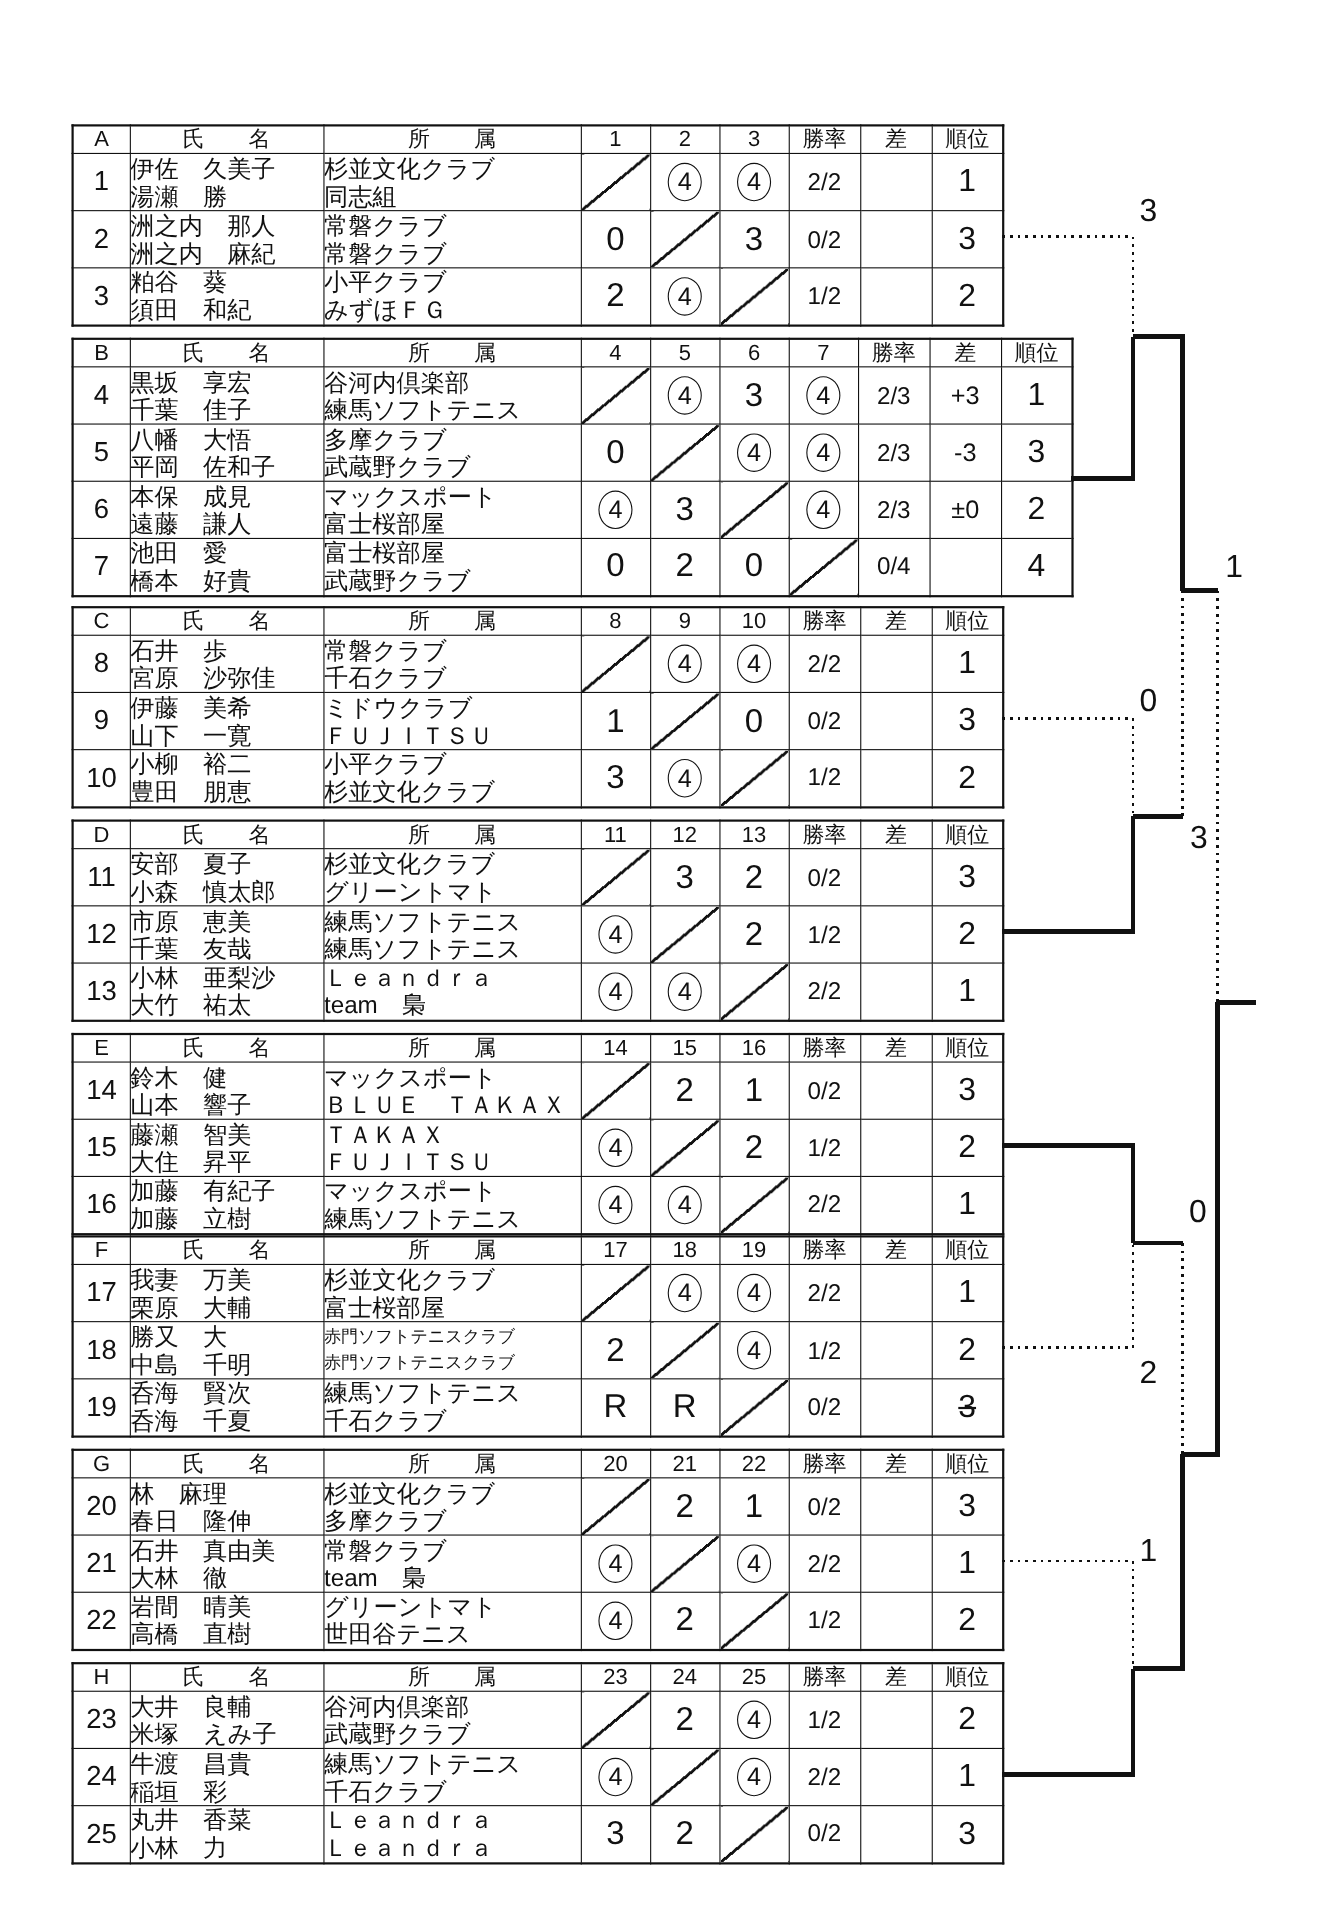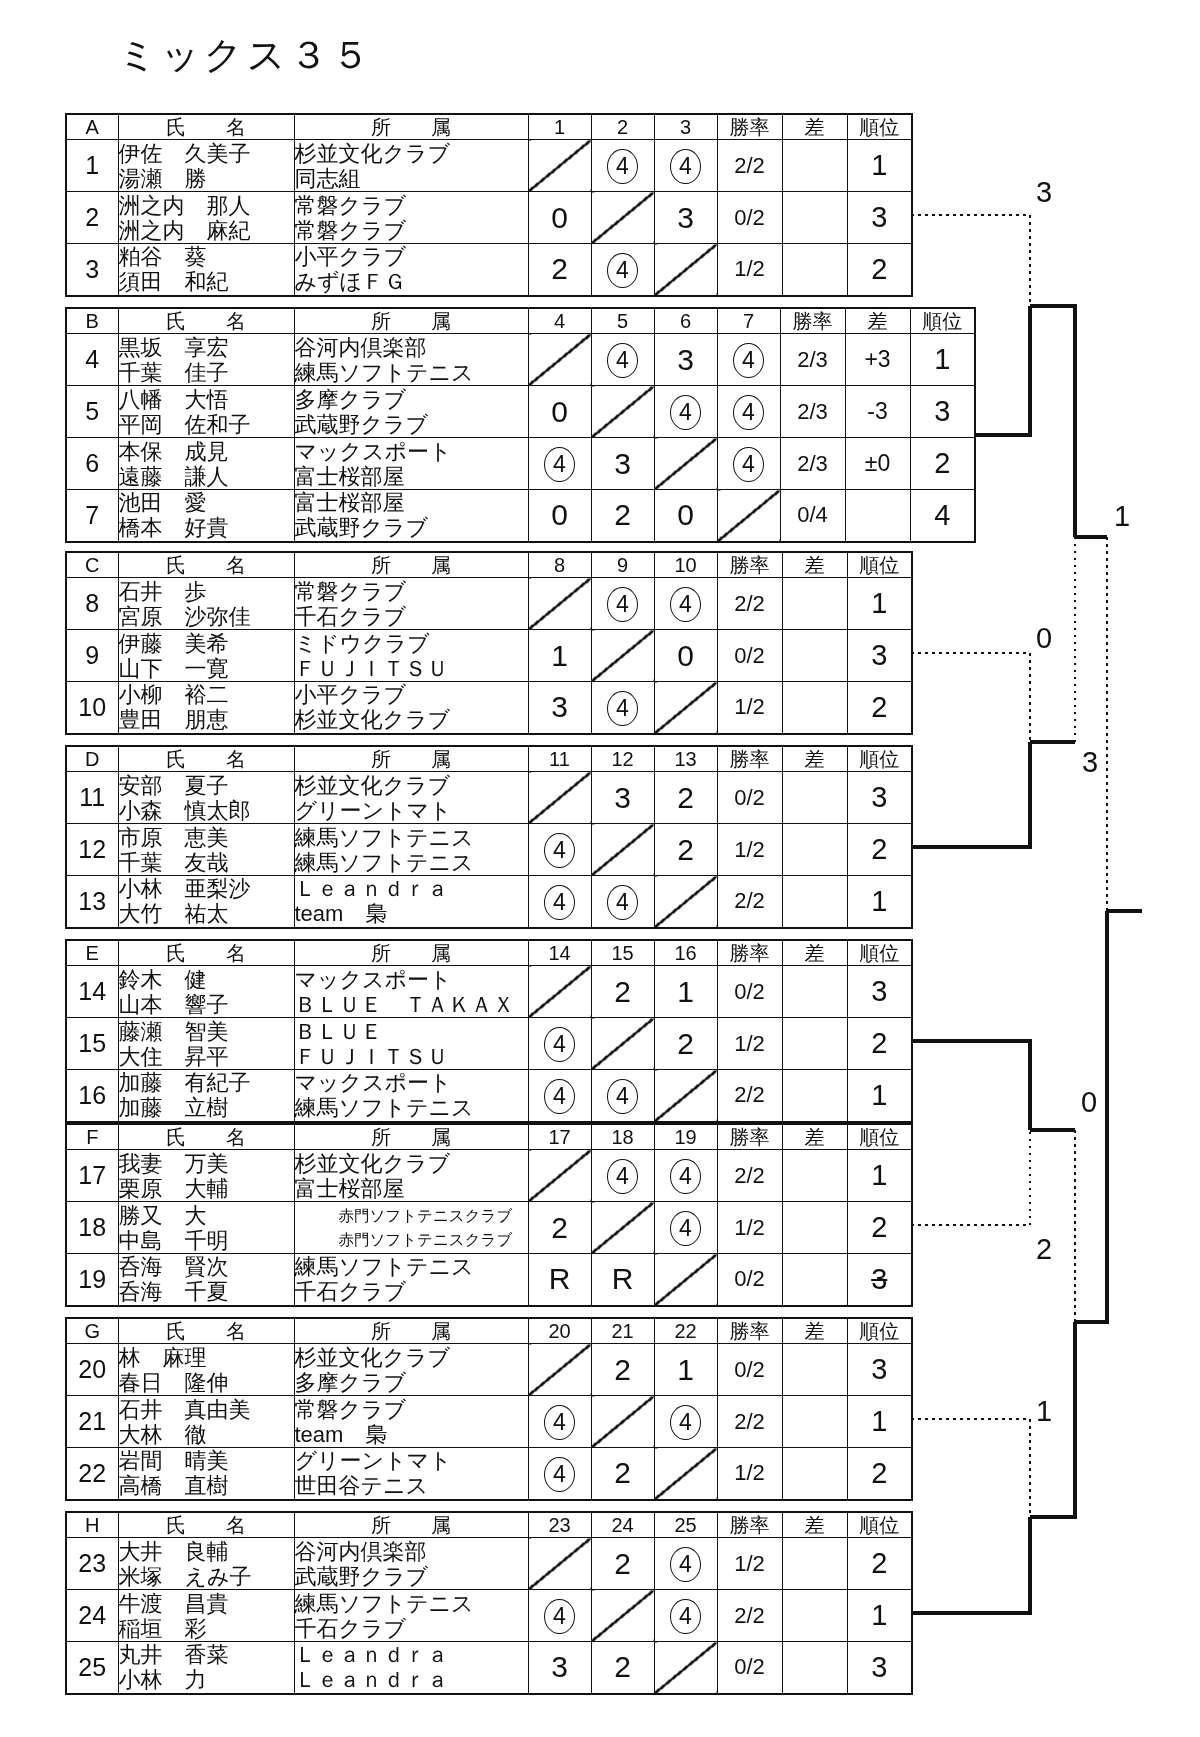--- a/index.html
+++ b/index.html
@@ -20,21 +20,21 @@
     border:1.5px solid #111; padding:0; overflow:hidden;
   }
   table.grp thead th {
     height:24px; font-size:20px; font-weight:400; text-align:center;
     line-height:24px; white-space:nowrap;
   }
   table.grp tbody tr { height:52px; }
   td.no   { text-align:center; font-size:25px; }
   td.pair { vertical-align:middle; padding:1px 5px; }
   td.pair div { font-size:22px; line-height:25px; white-space:nowrap; }
-  td.pair div.small { font-size:15.5px; line-height:24px;margin-left:44px; }
+  td.pair div.small { font-size:15.5px; line-height:24px; }
   td.game { text-align:center; font-size:30px; }
   td.rate { text-align:center; font-size:22px; }
   td.diff { text-align:center; font-size:23px; }
   td.rank { text-align:center; font-size:29px; }
   td.diag {
     background-image:linear-gradient(to bottom right,
       transparent calc(50% - 1.3px), #111 calc(50% - 1.3px),
       #111 calc(50% + 1.3px), transparent calc(50% + 1.3px));
   }
   span.c4 {
@@ -49,21 +49,20 @@
   #bracket polyline.lose { stroke-width:2.4; stroke-dasharray:2.5 4.5; }
   .blabel {
     position:absolute; transform:translate(-50%,-50%);
     font-size:29px; color:#111; line-height:1;
   }
 </style>
 </head>
 <body>
 
 <div id="page">
-  <div class="title">ミックス３５</div>
   <div id="groups">
       <table class="grp" style="left: 65px; top: 113px;">
         <colgroup>
           <col style="width: 52px;">
           <col style="width: 176px;">
           <col style="width: 234px;">
           <col style="width: 63px;">
           <col style="width: 63px;">
           <col style="width: 63px;">
           <col style="width: 65px;">
@@ -440,21 +439,21 @@
             <td class="diff"></td>
             <td class="rank">3</td>
           </tr>
           <tr>
             <td class="no">15</td>
             <td class="pair">
               <div>藤瀬　智美</div>
               <div>大住　昇平</div>
             </td>
             <td class="pair">
-              <div>ＢＬＵＥ</div>
+              <div>ＴＡＫＡＸ</div>
               <div>ＦＵＪＩＴＳＵ</div>
             </td>
             <td class="game"><span class="c4">4</span></td>
             <td class="game diag"></td>
             <td class="game">2</td>
             <td class="rate">1/2</td>
             <td class="diff"></td>
             <td class="rank">2</td>
           </tr>
           <tr>

